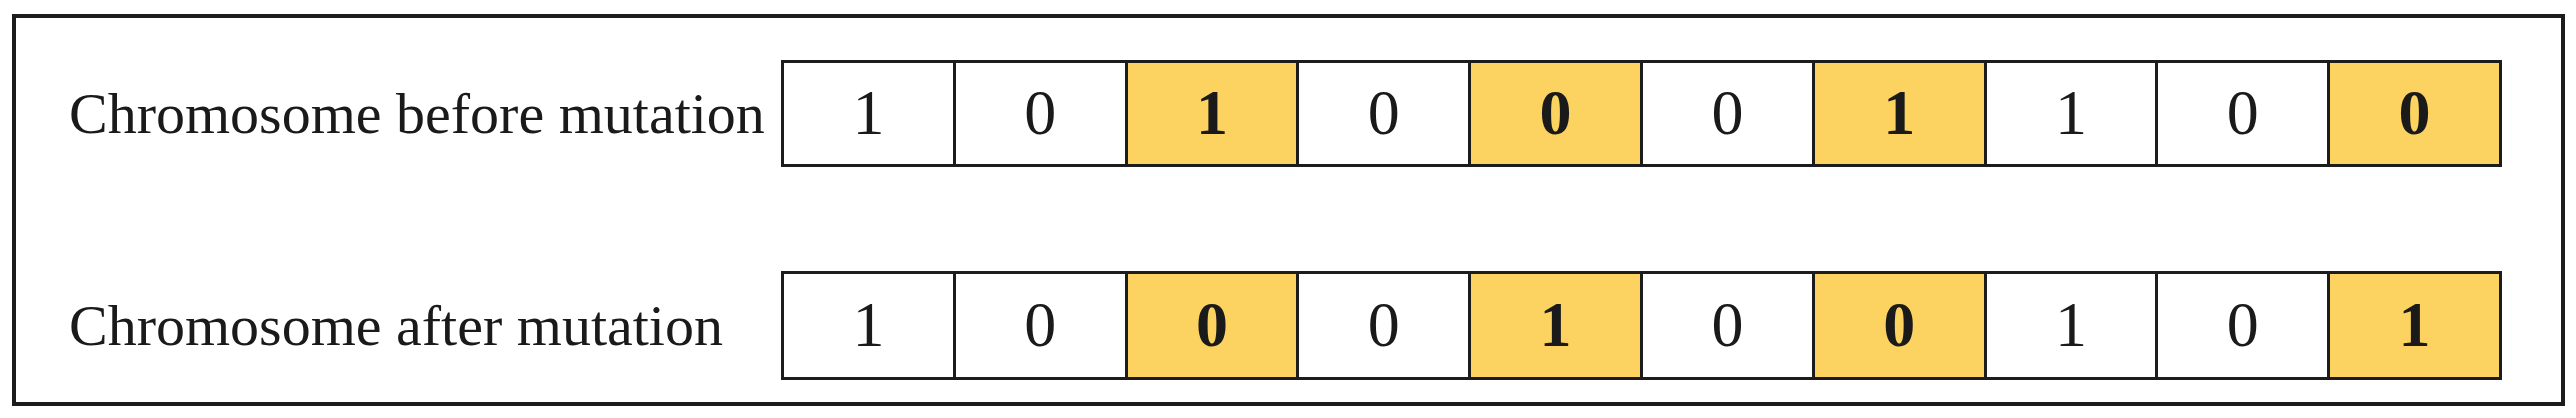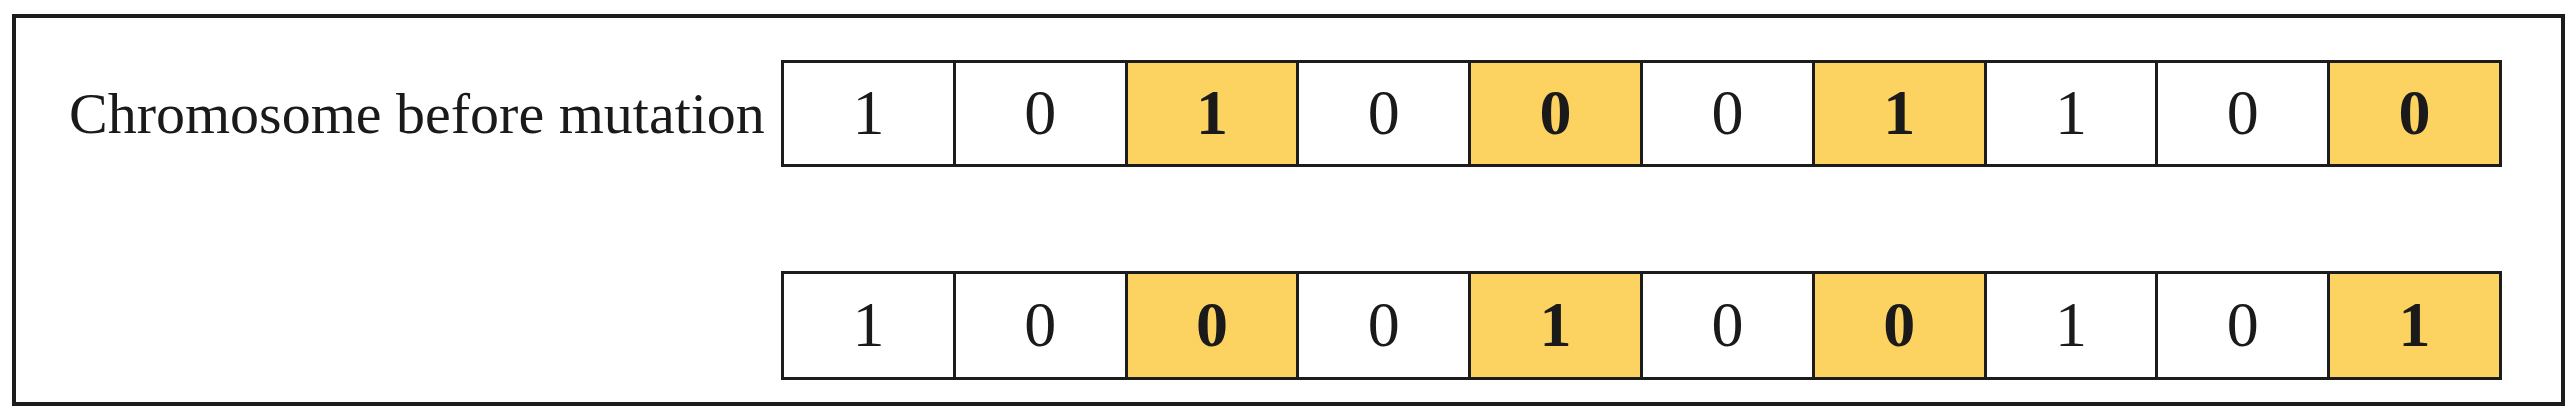--- a/index.html
+++ b/index.html
@@ -83,20 +83,21 @@
       <div class="cell highlighted">1</div>
       <div class="cell">0</div>
       <div class="cell highlighted">0</div>
       <div class="cell">0</div>
       <div class="cell highlighted">1</div>
       <div class="cell">1</div>
       <div class="cell">0</div>
       <div class="cell highlighted">0</div>
     </div>
 
+    <div class="row-label label-after">Chromosome after mutation</div>
 
     <div class="cells cells-after">
       <div class="cell">1</div>
       <div class="cell">0</div>
       <div class="cell highlighted">0</div>
       <div class="cell">0</div>
       <div class="cell highlighted">1</div>
       <div class="cell">0</div>
       <div class="cell highlighted">0</div>
       <div class="cell">1</div>

